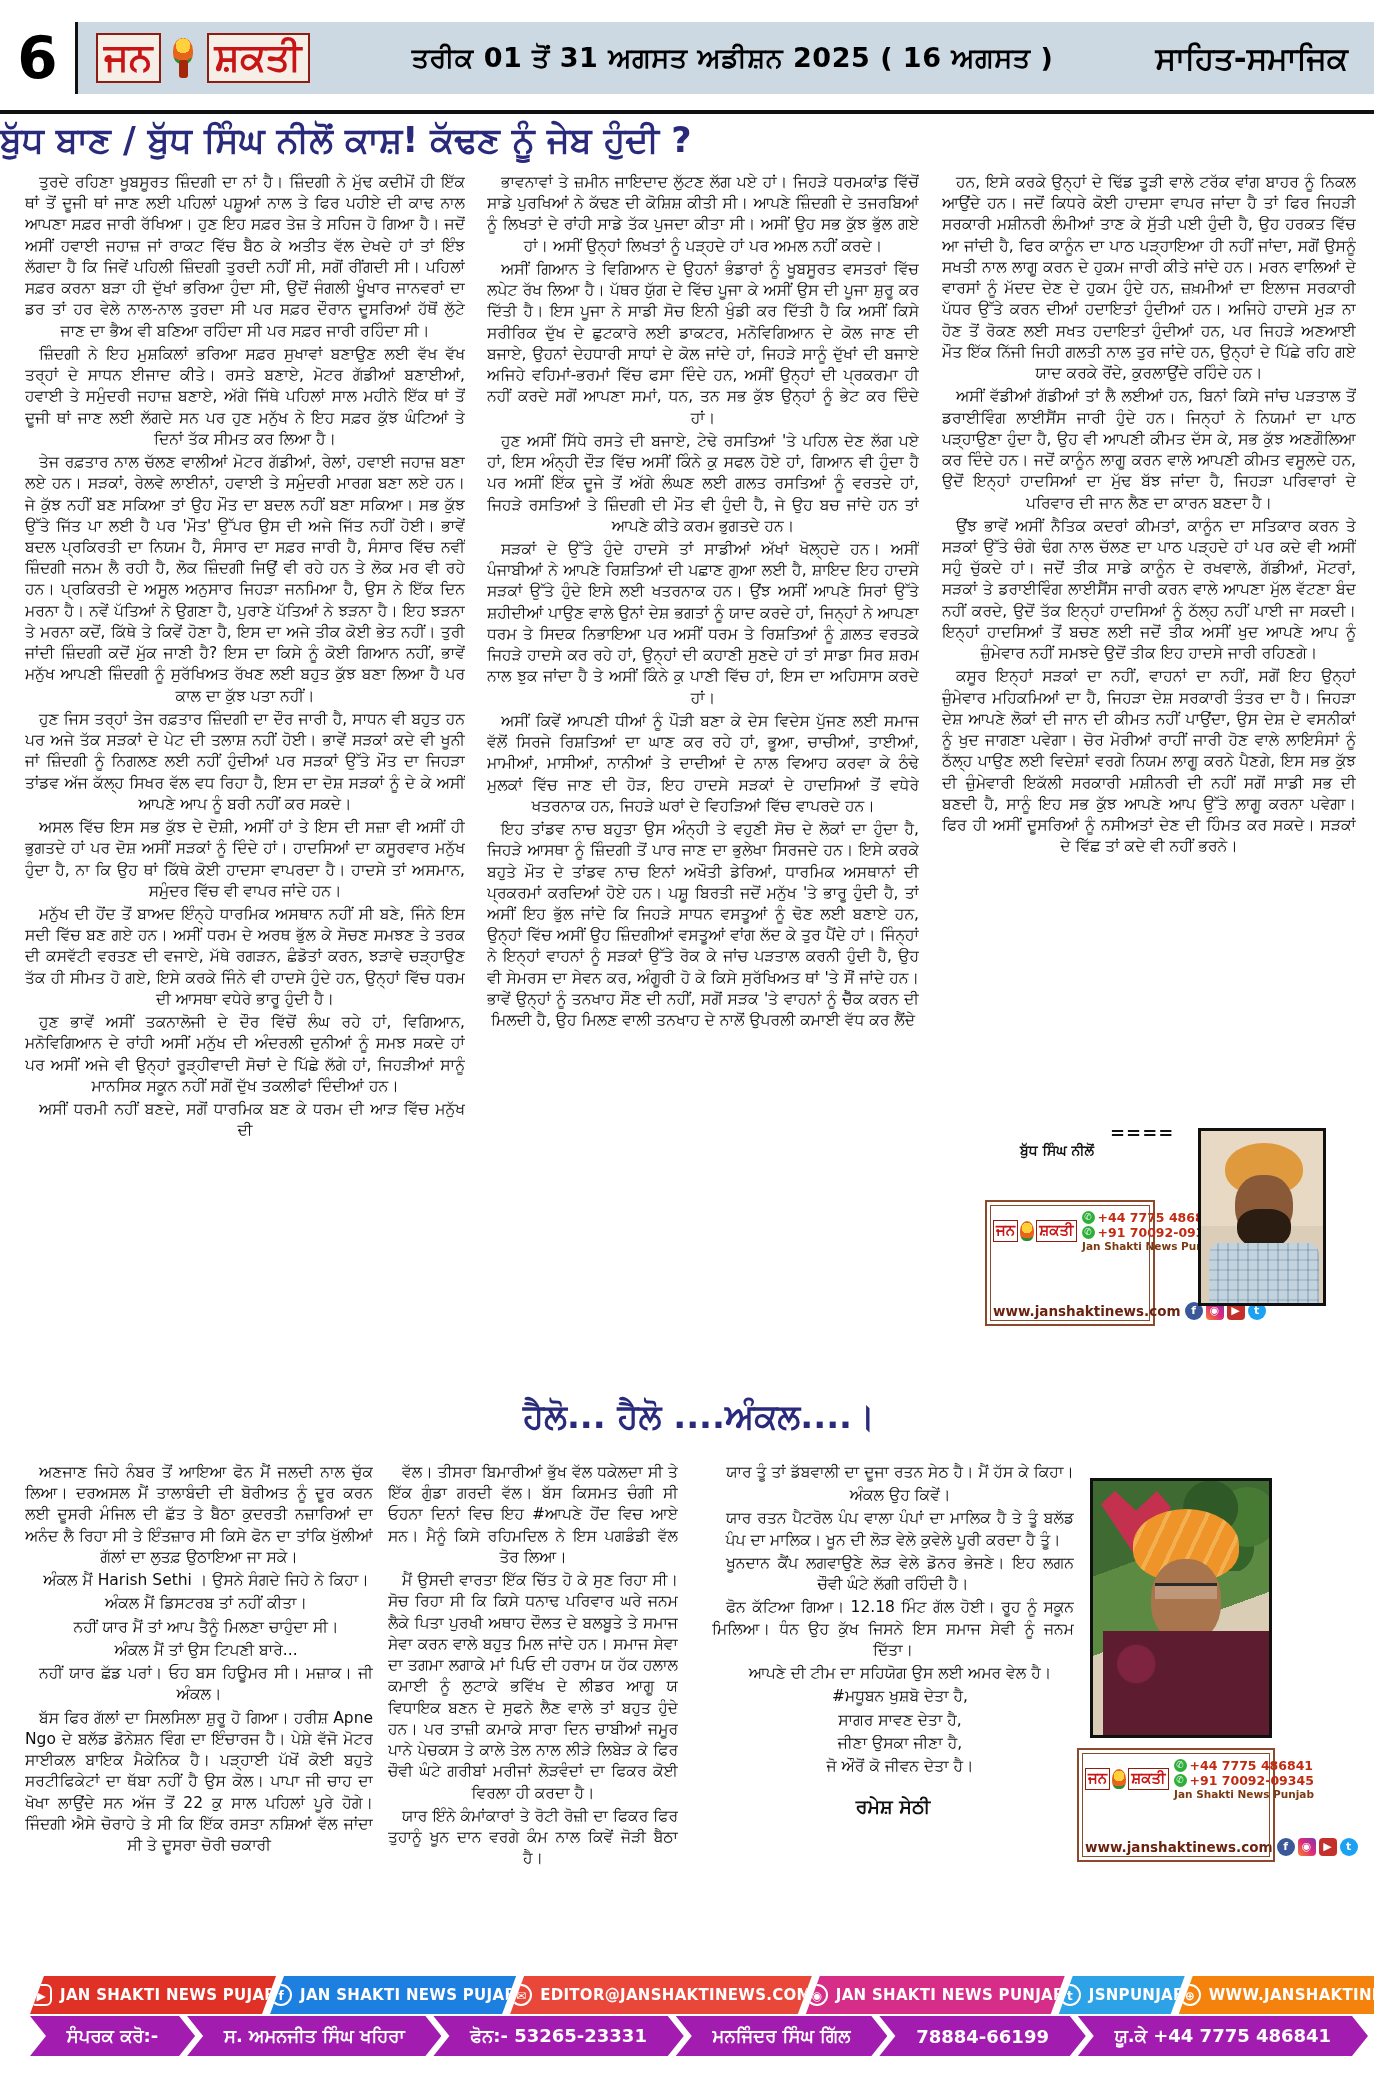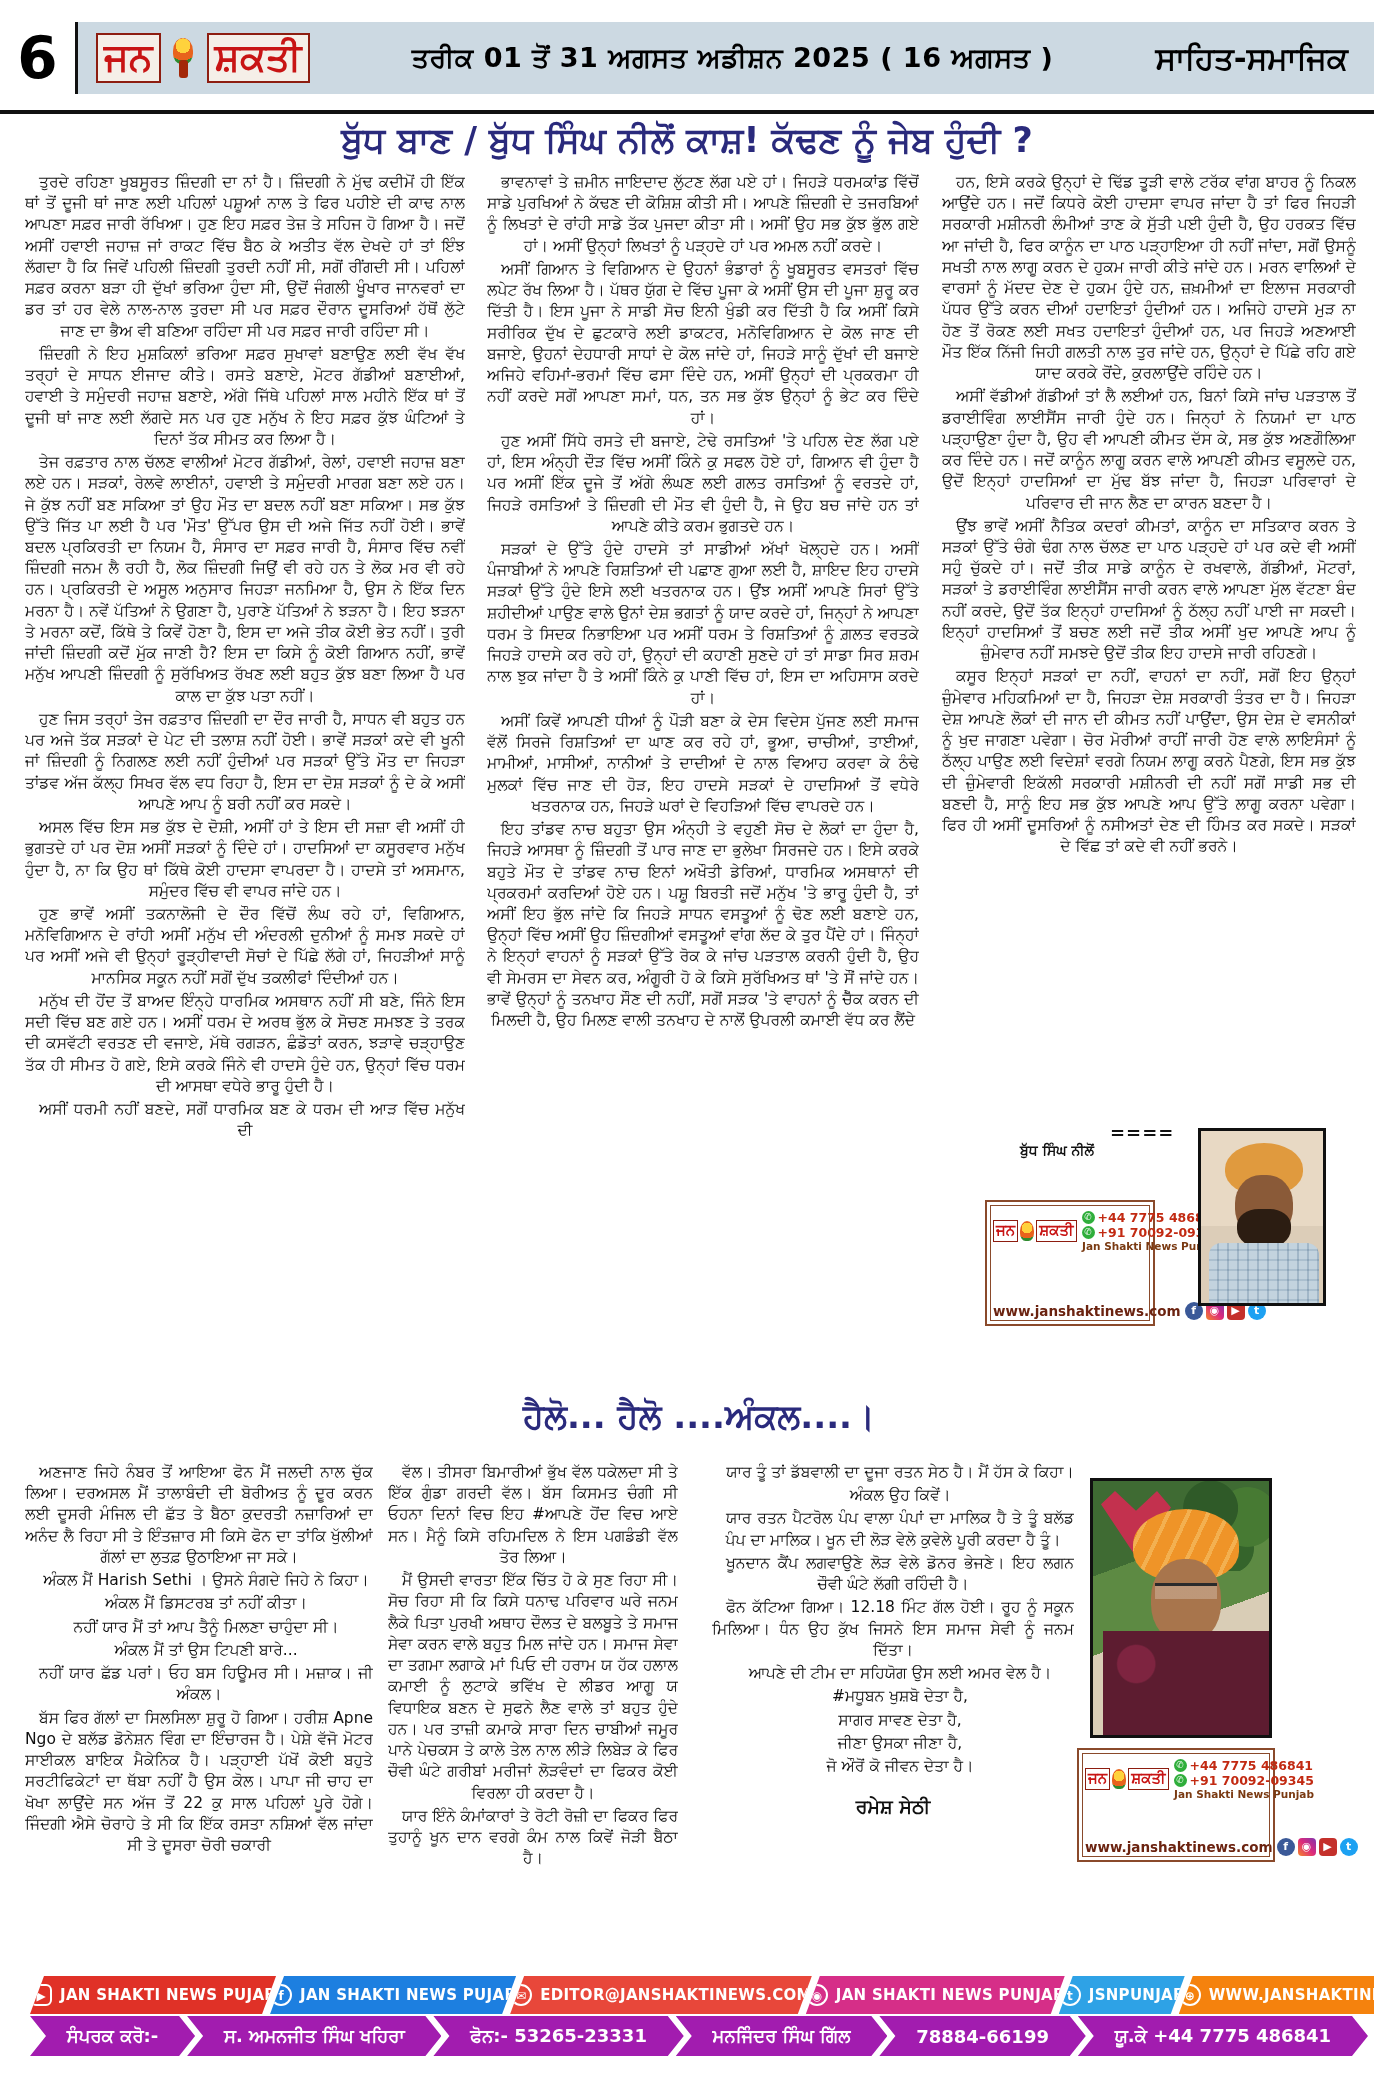--- a/index.html
+++ b/index.html
@@ -13,21 +13,21 @@
   .mast-logo { display:flex; align-items:center; gap:6px; margin-left:18px; }
   .mast-logo .w { font-size:38px; font-weight:bold; color:#c81414; border:2px solid #8d1d10; padding:0 6px; background:#f5efe8; line-height:1.2; }
   .emblem { width:34px; height:44px; position:relative; }
   .emblem .e1 { position:absolute; left:6px; top:2px; width:20px; height:26px; background:radial-gradient(circle at 50% 30%, #ffd23c 0 35%, #e8631c 36% 70%, #2e8b2e 71% 100%); border-radius:50% 50% 40% 40%; }
   .emblem .e2 { position:absolute; left:12px; top:24px; width:9px; height:18px; background:#a32708; border-radius:3px; }
   .mast-date { flex:1; text-align:center; font-size:27px; font-weight:bold; color:#000; letter-spacing:.5px; }
   .mast-section { margin-right:26px; font-size:31px; font-weight:bold; color:#000; }
   .mast-rule { position:absolute; left:0; top:110px; width:1374px; height:4px; background:#111; }
 
   
-  .headline1 { position:absolute; left:0; top:120px; width:1374px; text-align:center; font-size:35px; font-weight:bold; color:#2a2a7c; }
+  .headline1 { position:absolute; left:0; top:120px; width:1374px; font-size:35px; font-weight:bold; color:#2a2a7c; }
   .col { position:absolute; overflow:hidden; font-size:15.5px; line-height:1.37; text-align:justify; }
   .col p { text-align:justify; text-align-last:center; margin-bottom:2px; text-indent:14px; }
   #a1c1 { left:25px;  top:172px; width:440px; height:1162px; }
   #a1c2 { left:487px; top:172px; width:432px; height:1162px; }
   #a1c3 { left:942px; top:172px; width:414px; height:948px;  }
   .sep-marks { position:absolute; left:1110px; top:1122px; font-size:18px; font-weight:bold; color:#111; letter-spacing:1px; }
   .byline1 { position:absolute; left:1020px; top:1142px; width:280px; font-size:14px; font-weight:bold; color:#111; }
   .byline2 { text-align:center; font-size:19px; font-weight:bold; margin-top:16px; text-indent:0 !important; }
 
   
@@ -108,22 +108,22 @@
 
 <div class="headline1">ਬੁੱਧ ਬਾਣ / ਬੁੱਧ ਸਿੰਘ ਨੀਲੋਂ ਕਾਸ਼! ਕੱਢਣ ਨੂੰ ਜੇਬ ਹੁੰਦੀ ?</div>
 
 <div class="col" id="a1c1">
 
 <p class="para">ਤੁਰਦੇ ਰਹਿਣਾ ਖੂਬਸੂਰਤ ਜ਼ਿੰਦਗੀ ਦਾ ਨਾਂ ਹੈ। ਜ਼ਿੰਦਗੀ ਨੇ ਮੁੱਢ ਕਦੀਮੋਂ ਹੀ ਇੱਕ ਥਾਂ ਤੋਂ ਦੂਜੀ ਥਾਂ ਜਾਣ ਲਈ ਪਹਿਲਾਂ ਪਸ਼ੂਆਂ ਨਾਲ ਤੇ ਫਿਰ ਪਹੀਏ ਦੀ ਕਾਢ ਨਾਲ ਆਪਣਾ ਸਫ਼ਰ ਜਾਰੀ ਰੱਖਿਆ। ਹੁਣ ਇਹ ਸਫ਼ਰ ਤੇਜ਼ ਤੇ ਸਹਿਜ ਹੋ ਗਿਆ ਹੈ। ਜਦੋਂ ਅਸੀਂ ਹਵਾਈ ਜਹਾਜ਼ ਜਾਂ ਰਾਕਟ ਵਿੱਚ ਬੈਠ ਕੇ ਅਤੀਤ ਵੱਲ ਦੇਖਦੇ ਹਾਂ ਤਾਂ ਇੰਝ ਲੱਗਦਾ ਹੈ ਕਿ ਜਿਵੇਂ ਪਹਿਲੀ ਜ਼ਿੰਦਗੀ ਤੁਰਦੀ ਨਹੀਂ ਸੀ, ਸਗੋਂ ਰੀਂਗਦੀ ਸੀ। ਪਹਿਲਾਂ ਸਫ਼ਰ ਕਰਨਾ ਬੜਾ ਹੀ ਦੁੱਖਾਂ ਭਰਿਆ ਹੁੰਦਾ ਸੀ, ਉਦੋਂ ਜੰਗਲੀ ਖੂੰਖਾਰ ਜਾਨਵਰਾਂ ਦਾ ਡਰ ਤਾਂ ਹਰ ਵੇਲੇ ਨਾਲ-ਨਾਲ ਤੁਰਦਾ ਸੀ ਪਰ ਸਫ਼ਰ ਦੌਰਾਨ ਦੂਸਰਿਆਂ ਹੱਥੋਂ ਲੁੱਟੇ ਜਾਣ ਦਾ ਭੈਅ ਵੀ ਬਣਿਆ ਰਹਿੰਦਾ ਸੀ ਪਰ ਸਫ਼ਰ ਜਾਰੀ ਰਹਿੰਦਾ ਸੀ।</p>
     <p class="para">ਜ਼ਿੰਦਗੀ ਨੇ ਇਹ ਮੁਸ਼ਕਿਲਾਂ ਭਰਿਆ ਸਫ਼ਰ ਸੁਖਾਵਾਂ ਬਣਾਉਣ ਲਈ ਵੱਖ ਵੱਖ ਤਰ੍ਹਾਂ ਦੇ ਸਾਧਨ ਈਜਾਦ ਕੀਤੇ। ਰਸਤੇ ਬਣਾਏ, ਮੋਟਰ ਗੱਡੀਆਂ ਬਣਾਈਆਂ, ਹਵਾਈ ਤੇ ਸਮੁੰਦਰੀ ਜਹਾਜ਼ ਬਣਾਏ, ਅੱਗੇ ਜਿੱਥੇ ਪਹਿਲਾਂ ਸਾਲ ਮਹੀਨੇ ਇੱਕ ਥਾਂ ਤੋਂ ਦੂਜੀ ਥਾਂ ਜਾਣ ਲਈ ਲੱਗਦੇ ਸਨ ਪਰ ਹੁਣ ਮਨੁੱਖ ਨੇ ਇਹ ਸਫ਼ਰ ਕੁੱਝ ਘੰਟਿਆਂ ਤੇ ਦਿਨਾਂ ਤੱਕ ਸੀਮਤ ਕਰ ਲਿਆ ਹੈ।</p>
     <p class="para">ਤੇਜ ਰਫ਼ਤਾਰ ਨਾਲ ਚੱਲਣ ਵਾਲੀਆਂ ਮੋਟਰ ਗੱਡੀਆਂ, ਰੇਲਾਂ, ਹਵਾਈ ਜਹਾਜ਼ ਬਣਾ ਲਏ ਹਨ। ਸੜਕਾਂ, ਰੇਲਵੇ ਲਾਈਨਾਂ, ਹਵਾਈ ਤੇ ਸਮੁੰਦਰੀ ਮਾਰਗ ਬਣਾ ਲਏ ਹਨ। ਜੇ ਕੁੱਝ ਨਹੀਂ ਬਣ ਸਕਿਆ ਤਾਂ ਉਹ ਮੌਤ ਦਾ ਬਦਲ ਨਹੀਂ ਬਣਾ ਸਕਿਆ। ਸਭ ਕੁੱਝ ਉੱਤੇ ਜਿੱਤ ਪਾ ਲਈ ਹੈ ਪਰ 'ਮੌਤ' ਉੱਪਰ ਉਸ ਦੀ ਅਜੇ ਜਿੱਤ ਨਹੀਂ ਹੋਈ। ਭਾਵੇਂ ਬਦਲ ਪ੍ਰਕਿਰਤੀ ਦਾ ਨਿਯਮ ਹੈ, ਸੰਸਾਰ ਦਾ ਸਫ਼ਰ ਜਾਰੀ ਹੈ, ਸੰਸਾਰ ਵਿੱਚ ਨਵੀਂ ਜ਼ਿੰਦਗੀ ਜਨਮ ਲੈ ਰਹੀ ਹੈ, ਲੋਕ ਜ਼ਿੰਦਗੀ ਜਿਉਂ ਵੀ ਰਹੇ ਹਨ ਤੇ ਲੋਕ ਮਰ ਵੀ ਰਹੇ ਹਨ। ਪ੍ਰਕਿਰਤੀ ਦੇ ਅਸੂਲ ਅਨੁਸਾਰ ਜਿਹੜਾ ਜਨਮਿਆ ਹੈ, ਉਸ ਨੇ ਇੱਕ ਦਿਨ ਮਰਨਾ ਹੈ। ਨਵੇਂ ਪੱਤਿਆਂ ਨੇ ਉਗਣਾ ਹੈ, ਪੁਰਾਣੇ ਪੱਤਿਆਂ ਨੇ ਝੜਨਾ ਹੈ। ਇਹ ਝੜਨਾ ਤੇ ਮਰਨਾ ਕਦੋਂ, ਕਿੱਥੇ ਤੇ ਕਿਵੇਂ ਹੋਣਾ ਹੈ, ਇਸ ਦਾ ਅਜੇ ਤੀਕ ਕੋਈ ਭੇਤ ਨਹੀਂ। ਤੁਰੀ ਜਾਂਦੀ ਜ਼ਿੰਦਗੀ ਕਦੋਂ ਮੁੱਕ ਜਾਣੀ ਹੈ? ਇਸ ਦਾ ਕਿਸੇ ਨੂੰ ਕੋਈ ਗਿਆਨ ਨਹੀਂ, ਭਾਵੇਂ ਮਨੁੱਖ ਆਪਣੀ ਜ਼ਿੰਦਗੀ ਨੂੰ ਸੁਰੱਖਿਅਤ ਰੱਖਣ ਲਈ ਬਹੁਤ ਕੁੱਝ ਬਣਾ ਲਿਆ ਹੈ ਪਰ ਕਾਲ ਦਾ ਕੁੱਝ ਪਤਾ ਨਹੀਂ।</p>
     <p class="para">ਹੁਣ ਜਿਸ ਤਰ੍ਹਾਂ ਤੇਜ ਰਫ਼ਤਾਰ ਜ਼ਿੰਦਗੀ ਦਾ ਦੌਰ ਜਾਰੀ ਹੈ, ਸਾਧਨ ਵੀ ਬਹੁਤ ਹਨ ਪਰ ਅਜੇ ਤੱਕ ਸੜਕਾਂ ਦੇ ਪੇਟ ਦੀ ਤਲਾਸ਼ ਨਹੀਂ ਹੋਈ। ਭਾਵੇਂ ਸੜਕਾਂ ਕਦੇ ਵੀ ਖੂਨੀ ਜਾਂ ਜ਼ਿੰਦਗੀ ਨੂੰ ਨਿਗਲਣ ਲਈ ਨਹੀਂ ਹੁੰਦੀਆਂ ਪਰ ਸੜਕਾਂ ਉੱਤੇ ਮੌਤ ਦਾ ਜਿਹੜਾ ਤਾਂਡਵ ਅੱਜ ਕੱਲ੍ਹ ਸਿਖਰ ਵੱਲ ਵਧ ਰਿਹਾ ਹੈ, ਇਸ ਦਾ ਦੋਸ਼ ਸੜਕਾਂ ਨੂੰ ਦੇ ਕੇ ਅਸੀਂ ਆਪਣੇ ਆਪ ਨੂੰ ਬਰੀ ਨਹੀਂ ਕਰ ਸਕਦੇ।</p>
     <p class="para">ਅਸਲ ਵਿੱਚ ਇਸ ਸਭ ਕੁੱਝ ਦੇ ਦੋਸ਼ੀ, ਅਸੀਂ ਹਾਂ ਤੇ ਇਸ ਦੀ ਸਜ਼ਾ ਵੀ ਅਸੀਂ ਹੀ ਭੁਗਤਦੇ ਹਾਂ ਪਰ ਦੋਸ਼ ਅਸੀਂ ਸੜਕਾਂ ਨੂੰ ਦਿੰਦੇ ਹਾਂ। ਹਾਦਸਿਆਂ ਦਾ ਕਸੂਰਵਾਰ ਮਨੁੱਖ ਹੁੰਦਾ ਹੈ, ਨਾ ਕਿ ਉਹ ਥਾਂ ਕਿੱਥੇ ਕੋਈ ਹਾਦਸਾ ਵਾਪਰਦਾ ਹੈ। ਹਾਦਸੇ ਤਾਂ ਅਸਮਾਨ, ਸਮੁੰਦਰ ਵਿੱਚ ਵੀ ਵਾਪਰ ਜਾਂਦੇ ਹਨ।</p>
+    <p class="para">ਮਨੁੱਖ ਦੀ ਹੋਂਦ ਤੋਂ ਬਾਅਦ ਇੰਨ੍ਹੇ ਧਾਰਮਿਕ ਅਸਥਾਨ ਨਹੀਂ ਸੀ ਬਣੇ, ਜਿੰਨੇ ਇਸ ਸਦੀ ਵਿੱਚ ਬਣ ਗਏ ਹਨ। ਅਸੀਂ ਧਰਮ ਦੇ ਅਰਥ ਭੁੱਲ ਕੇ ਸੋਚਣ ਸਮਝਣ ਤੇ ਤਰਕ ਦੀ ਕਸਵੱਟੀ ਵਰਤਣ ਦੀ ਵਜਾਏ, ਮੱਥੇ ਰਗੜਨ, ਛੰਡੋਤਾਂ ਕਰਨ, ਝੜਾਵੇ ਚੜ੍ਹਾਉਣ ਤੱਕ ਹੀ ਸੀਮਤ ਹੋ ਗਏ, ਇਸੇ ਕਰਕੇ ਜਿੰਨੇ ਵੀ ਹਾਦਸੇ ਹੁੰਦੇ ਹਨ, ਉਨ੍ਹਾਂ ਵਿੱਚ ਧਰਮ ਦੀ ਆਸਥਾ ਵਧੇਰੇ ਭਾਰੂ ਹੁੰਦੀ ਹੈ।</p>
     <p class="para">ਹੁਣ ਭਾਵੇਂ ਅਸੀਂ ਤਕਨਾਲੋਜੀ ਦੇ ਦੌਰ ਵਿੱਚੋਂ ਲੰਘ ਰਹੇ ਹਾਂ, ਵਿਗਿਆਨ, ਮਨੋਵਿਗਿਆਨ ਦੇ ਰਾਂਹੀ ਅਸੀਂ ਮਨੁੱਖ ਦੀ ਅੰਦਰਲੀ ਦੁਨੀਆਂ ਨੂੰ ਸਮਝ ਸਕਦੇ ਹਾਂ ਪਰ ਅਸੀਂ ਅਜੇ ਵੀ ਉਨ੍ਹਾਂ ਰੂੜ੍ਹੀਵਾਦੀ ਸੋਚਾਂ ਦੇ ਪਿੱਛੇ ਲੱਗੇ ਹਾਂ, ਜਿਹੜੀਆਂ ਸਾਨੂੰ ਮਾਨਸਿਕ ਸਕੂਨ ਨਹੀਂ ਸਗੋਂ ਦੁੱਖ ਤਕਲੀਫਾਂ ਦਿੰਦੀਆਂ ਹਨ।</p>
-    <p class="para">ਮਨੁੱਖ ਦੀ ਹੋਂਦ ਤੋਂ ਬਾਅਦ ਇੰਨ੍ਹੇ ਧਾਰਮਿਕ ਅਸਥਾਨ ਨਹੀਂ ਸੀ ਬਣੇ, ਜਿੰਨੇ ਇਸ ਸਦੀ ਵਿੱਚ ਬਣ ਗਏ ਹਨ। ਅਸੀਂ ਧਰਮ ਦੇ ਅਰਥ ਭੁੱਲ ਕੇ ਸੋਚਣ ਸਮਝਣ ਤੇ ਤਰਕ ਦੀ ਕਸਵੱਟੀ ਵਰਤਣ ਦੀ ਵਜਾਏ, ਮੱਥੇ ਰਗੜਨ, ਛੰਡੋਤਾਂ ਕਰਨ, ਝੜਾਵੇ ਚੜ੍ਹਾਉਣ ਤੱਕ ਹੀ ਸੀਮਤ ਹੋ ਗਏ, ਇਸੇ ਕਰਕੇ ਜਿੰਨੇ ਵੀ ਹਾਦਸੇ ਹੁੰਦੇ ਹਨ, ਉਨ੍ਹਾਂ ਵਿੱਚ ਧਰਮ ਦੀ ਆਸਥਾ ਵਧੇਰੇ ਭਾਰੂ ਹੁੰਦੀ ਹੈ।</p>
     <p class="para">ਅਸੀਂ ਧਰਮੀ ਨਹੀਂ ਬਣਦੇ, ਸਗੋਂ ਧਾਰਮਿਕ ਬਣ ਕੇ ਧਰਮ ਦੀ ਆੜ ਵਿੱਚ ਮਨੁੱਖ ਦੀ</p>
   </div>
 <div class="col" id="a1c2">
 
 <p class="para">ਭਾਵਨਾਵਾਂ ਤੇ ਜ਼ਮੀਨ ਜਾਇਦਾਦ ਲੁੱਟਣ ਲੱਗ ਪਏ ਹਾਂ। ਜਿਹੜੇ ਧਰਮਕਾਂਡ ਵਿੱਚੋਂ ਸਾਡੇ ਪੁਰਖਿਆਂ ਨੇ ਕੱਢਣ ਦੀ ਕੋਸ਼ਿਸ਼ ਕੀਤੀ ਸੀ। ਆਪਣੇ ਜ਼ਿੰਦਗੀ ਦੇ ਤਜਰਬਿਆਂ ਨੂੰ ਲਿਖਤਾਂ ਦੇ ਰਾਂਹੀ ਸਾਡੇ ਤੱਕ ਪੁਜਦਾ ਕੀਤਾ ਸੀ। ਅਸੀਂ ਉਹ ਸਭ ਕੁੱਝ ਭੁੱਲ ਗਏ ਹਾਂ। ਅਸੀਂ ਉਨ੍ਹਾਂ ਲਿਖਤਾਂ ਨੂੰ ਪੜ੍ਹਦੇ ਹਾਂ ਪਰ ਅਮਲ ਨਹੀਂ ਕਰਦੇ।</p>
     <p class="para">ਅਸੀਂ ਗਿਆਨ ਤੇ ਵਿਗਿਆਨ ਦੇ ਉਹਨਾਂ ਭੰਡਾਰਾਂ ਨੂੰ ਖੂਬਸੂਰਤ ਵਸਤਰਾਂ ਵਿੱਚ ਲਪੇਟ ਰੱਖ ਲਿਆ ਹੈ। ਪੱਥਰ ਯੁੱਗ ਦੇ ਵਿੱਚ ਪੂਜਾ ਕੇ ਅਸੀਂ ਉਸ ਦੀ ਪੂਜਾ ਸ਼ੁਰੂ ਕਰ ਦਿੱਤੀ ਹੈ। ਇਸ ਪੂਜਾ ਨੇ ਸਾਡੀ ਸੋਚ ਇਨੀ ਖੁੰਡੀ ਕਰ ਦਿੱਤੀ ਹੈ ਕਿ ਅਸੀਂ ਕਿਸੇ ਸਰੀਰਿਕ ਦੁੱਖ ਦੇ ਛੁਟਕਾਰੇ ਲਈ ਡਾਕਟਰ, ਮਨੋਵਿਗਿਆਨ ਦੇ ਕੋਲ ਜਾਣ ਦੀ ਬਜਾਏ, ਉਹਨਾਂ ਦੇਹਧਾਰੀ ਸਾਧਾਂ ਦੇ ਕੋਲ ਜਾਂਦੇ ਹਾਂ, ਜਿਹੜੇ ਸਾਨੂੰ ਦੁੱਖਾਂ ਦੀ ਬਜਾਏ ਅਜਿਹੇ ਵਹਿਮਾਂ-ਭਰਮਾਂ ਵਿੱਚ ਫਸਾ ਦਿੰਦੇ ਹਨ, ਅਸੀਂ ਉਨ੍ਹਾਂ ਦੀ ਪ੍ਰਕਰਮਾ ਹੀ ਨਹੀਂ ਕਰਦੇ ਸਗੋਂ ਆਪਣਾ ਸਮਾਂ, ਧਨ, ਤਨ ਸਭ ਕੁੱਝ ਉਨ੍ਹਾਂ ਨੂੰ ਭੇਟ ਕਰ ਦਿੰਦੇ ਹਾਂ।</p>
     <p class="para">ਹੁਣ ਅਸੀਂ ਸਿੱਧੇ ਰਸਤੇ ਦੀ ਬਜਾਏ, ਟੇਢੇ ਰਸਤਿਆਂ 'ਤੇ ਪਹਿਲ ਦੇਣ ਲੱਗ ਪਏ ਹਾਂ, ਇਸ ਅੰਨ੍ਹੀ ਦੌੜ ਵਿੱਚ ਅਸੀਂ ਕਿੰਨੇ ਕੁ ਸਫਲ ਹੋਏ ਹਾਂ, ਗਿਆਨ ਵੀ ਹੁੰਦਾ ਹੈ ਪਰ ਅਸੀਂ ਇੱਕ ਦੂਜੇ ਤੋਂ ਅੱਗੇ ਲੰਘਣ ਲਈ ਗਲਤ ਰਸਤਿਆਂ ਨੂੰ ਵਰਤਦੇ ਹਾਂ, ਜਿਹੜੇ ਰਸਤਿਆਂ ਤੇ ਜ਼ਿੰਦਗੀ ਦੀ ਮੌਤ ਵੀ ਹੁੰਦੀ ਹੈ, ਜੇ ਉਹ ਬਚ ਜਾਂਦੇ ਹਨ ਤਾਂ ਆਪਣੇ ਕੀਤੇ ਕਰਮ ਭੁਗਤਦੇ ਹਨ।</p>
     <p class="para">ਸੜਕਾਂ ਦੇ ਉੱਤੇ ਹੁੰਦੇ ਹਾਦਸੇ ਤਾਂ ਸਾਡੀਆਂ ਅੱਖਾਂ ਖੋਲ੍ਹਦੇ ਹਨ। ਅਸੀਂ ਪੰਜਾਬੀਆਂ ਨੇ ਆਪਣੇ ਰਿਸ਼ਤਿਆਂ ਦੀ ਪਛਾਣ ਗੁਆ ਲਈ ਹੈ, ਸ਼ਾਇਦ ਇਹ ਹਾਦਸੇ ਸੜਕਾਂ ਉੱਤੇ ਹੁੰਦੇ ਇਸੇ ਲਈ ਖਤਰਨਾਕ ਹਨ। ਉਂਝ ਅਸੀਂ ਆਪਣੇ ਸਿਰਾਂ ਉੱਤੇ ਸ਼ਹੀਦੀਆਂ ਪਾਉਣ ਵਾਲੇ ਉਨਾਂ ਦੇਸ਼ ਭਗਤਾਂ ਨੂੰ ਯਾਦ ਕਰਦੇ ਹਾਂ, ਜਿਨ੍ਹਾਂ ਨੇ ਆਪਣਾ ਧਰਮ ਤੇ ਸਿਦਕ ਨਿਭਾਇਆ ਪਰ ਅਸੀਂ ਧਰਮ ਤੇ ਰਿਸ਼ਤਿਆਂ ਨੂੰ ਗ਼ਲਤ ਵਰਤਕੇ ਜਿਹੜੇ ਹਾਦਸੇ ਕਰ ਰਹੇ ਹਾਂ, ਉਨ੍ਹਾਂ ਦੀ ਕਹਾਣੀ ਸੁਣਦੇ ਹਾਂ ਤਾਂ ਸਾਡਾ ਸਿਰ ਸ਼ਰਮ ਨਾਲ ਝੁਕ ਜਾਂਦਾ ਹੈ ਤੇ ਅਸੀਂ ਕਿੰਨੇ ਕੁ ਪਾਣੀ ਵਿੱਚ ਹਾਂ, ਇਸ ਦਾ ਅਹਿਸਾਸ ਕਰਦੇ ਹਾਂ।</p>
     <p class="para">ਅਸੀਂ ਕਿਵੇਂ ਆਪਣੀ ਧੀਆਂ ਨੂੰ ਪੌੜੀ ਬਣਾ ਕੇ ਦੇਸ ਵਿਦੇਸ ਪੁੱਜਣ ਲਈ ਸਮਾਜ ਵੱਲੋਂ ਸਿਰਜੇ ਰਿਸ਼ਤਿਆਂ ਦਾ ਘਾਣ ਕਰ ਰਹੇ ਹਾਂ, ਭੂਆ, ਚਾਚੀਆਂ, ਤਾਈਆਂ, ਮਾਮੀਆਂ, ਮਾਸੀਆਂ, ਨਾਨੀਆਂ ਤੇ ਦਾਦੀਆਂ ਦੇ ਨਾਲ ਵਿਆਹ ਕਰਵਾ ਕੇ ਠੰਢੇ ਮੁਲਕਾਂ ਵਿੱਚ ਜਾਣ ਦੀ ਹੋੜ, ਇਹ ਹਾਦਸੇ ਸੜਕਾਂ ਦੇ ਹਾਦਸਿਆਂ ਤੋਂ ਵਧੇਰੇ ਖਤਰਨਾਕ ਹਨ, ਜਿਹੜੇ ਘਰਾਂ ਦੇ ਵਿਹੜਿਆਂ ਵਿੱਚ ਵਾਪਰਦੇ ਹਨ।</p>
     <p class="para">ਇਹ ਤਾਂਡਵ ਨਾਚ ਬਹੁਤਾ ਉਸ ਅੰਨ੍ਹੀ ਤੇ ਵਹੁਣੀ ਸੋਚ ਦੇ ਲੋਕਾਂ ਦਾ ਹੁੰਦਾ ਹੈ, ਜਿਹੜੇ ਆਸਥਾ ਨੂੰ ਜ਼ਿੰਦਗੀ ਤੋਂ ਪਾਰ ਜਾਣ ਦਾ ਭੁਲੇਖਾ ਸਿਰਜਦੇ ਹਨ। ਇਸੇ ਕਰਕੇ ਬਹੁਤੇ ਮੌਤ ਦੇ ਤਾਂਡਵ ਨਾਚ ਇਨਾਂ ਅਖੌਤੀ ਡੇਰਿਆਂ, ਧਾਰਮਿਕ ਅਸਥਾਨਾਂ ਦੀ ਪ੍ਰਕਰਮਾਂ ਕਰਦਿਆਂ ਹੋਏ ਹਨ। ਪਸ਼ੂ ਬਿਰਤੀ ਜਦੋਂ ਮਨੁੱਖ 'ਤੇ ਭਾਰੂ ਹੁੰਦੀ ਹੈ, ਤਾਂ ਅਸੀਂ ਇਹ ਭੁੱਲ ਜਾਂਦੇ ਕਿ ਜਿਹੜੇ ਸਾਧਨ ਵਸਤੂਆਂ ਨੂੰ ਢੋਣ ਲਈ ਬਣਾਏ ਹਨ, ਉਨ੍ਹਾਂ ਵਿੱਚ ਅਸੀਂ ਉਹ ਜ਼ਿੰਦਗੀਆਂ ਵਸਤੂਆਂ ਵਾਂਗ ਲੱਦ ਕੇ ਤੁਰ ਪੈਂਦੇ ਹਾਂ। ਜਿੰਨ੍ਹਾਂ ਨੇ ਇਨ੍ਹਾਂ ਵਾਹਨਾਂ ਨੂੰ ਸੜਕਾਂ ਉੱਤੇ ਰੋਕ ਕੇ ਜਾਂਚ ਪੜਤਾਲ ਕਰਨੀ ਹੁੰਦੀ ਹੈ, ਉਹ ਵੀ ਸੇਮਰਸ ਦਾ ਸੇਵਨ ਕਰ, ਅੰਗੂਰੀ ਹੋ ਕੇ ਕਿਸੇ ਸੁਰੱਖਿਅਤ ਥਾਂ 'ਤੇ ਸੌਂ ਜਾਂਦੇ ਹਨ। ਭਾਵੇਂ ਉਨ੍ਹਾਂ ਨੂੰ ਤਨਖਾਹ ਸੌਣ ਦੀ ਨਹੀਂ, ਸਗੋਂ ਸੜਕ 'ਤੇ ਵਾਹਨਾਂ ਨੂੰ ਚੈੱਕ ਕਰਨ ਦੀ ਮਿਲਦੀ ਹੈ, ਉਹ ਮਿਲਣ ਵਾਲੀ ਤਨਖਾਹ ਦੇ ਨਾਲੋਂ ਉਪਰਲੀ ਕਮਾਈ ਵੱਧ ਕਰ ਲੈਂਦੇ</p>

